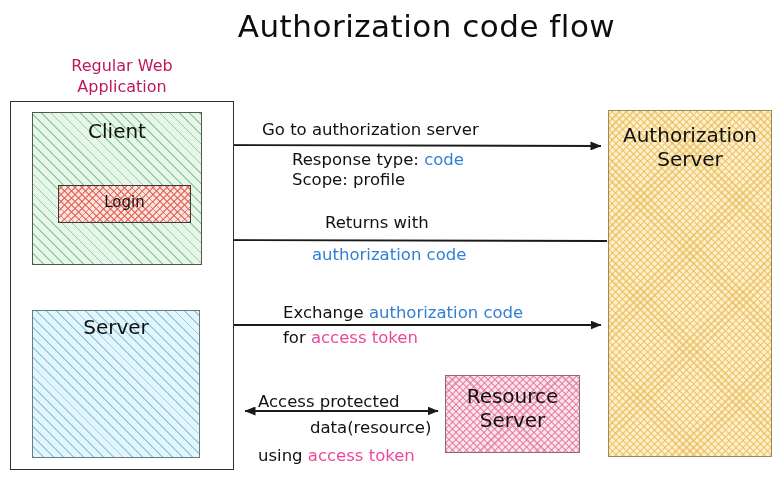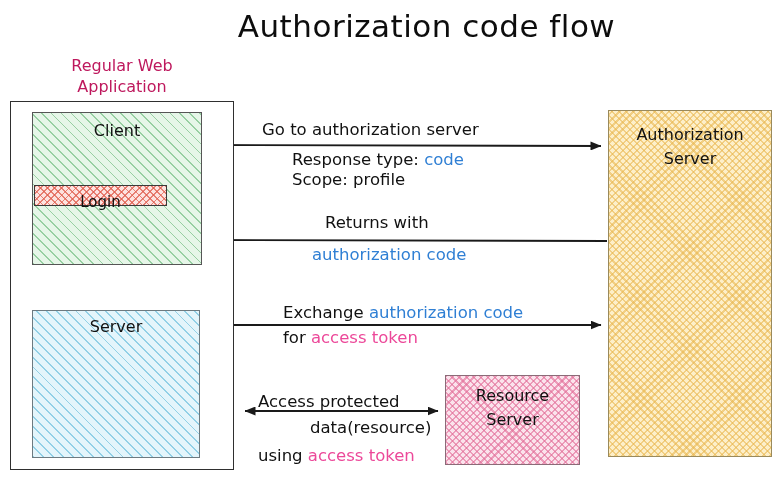--- a/index.html
+++ b/index.html
@@ -37,21 +37,21 @@
 
   
   .box {
     box-sizing: border-box;
     border: 1.6px solid #3b3b3b;
   }
   .box-label {
     position: absolute;
     left: 0; right: 0;
     text-align: center;
-    font-size: 16px;
+    font-size: 20px;
     color: #111;
     line-height: 20px;
   }
 
   #outer-container {
     left: 10px; top: 101px;
     width: 224px; height: 369px;
     border: 1.6px solid #2f2f2f;
     background: #ffffff;
   }
@@ -72,22 +72,22 @@
       45deg,
       rgba(86,176,104,0.55) 0px,
       rgba(86,176,104,0.55) 1.2px,
       rgba(86,176,104,0) 1.2px,
       rgba(86,176,104,0) 7px
     );
   }
   #client-label { top: 8px; }
 
   #login-box {
-    left: 34px; top: 185px;
-    width: 133px; height: 21px;
+    left: 58px; top: 185px;
+    width: 133px; height: 38px;
     border: 1.4px solid #3a3a3a;
     background-color: #fde3e0;
     background-image:
       repeating-linear-gradient(45deg, rgba(224,94,78,0.75) 0 1.3px, rgba(0,0,0,0) 1.3px 5px),
       repeating-linear-gradient(-45deg, rgba(224,94,78,0.75) 0 1.3px, rgba(0,0,0,0) 1.3px 5px);
   }
   #login-label { top: 6px; font-size: 15px; }
 
   #server-box {
     left: 32px; top: 310px;
@@ -110,21 +110,21 @@
     border: 1.5px solid #9a8a5c;
     background-color: #fdefc9;
     background-image:
       repeating-linear-gradient(45deg, rgba(232,181,76,0.55) 0 1.6px, rgba(0,0,0,0) 1.6px 5px),
       repeating-linear-gradient(-45deg, rgba(232,181,76,0.55) 0 1.6px, rgba(0,0,0,0) 1.6px 5px);
   }
   #auth-server-label { top: 12px; line-height: 24px; }
 
   #resource-server-box {
     left: 445px; top: 375px;
-    width: 135px; height: 90px;
+    width: 135px; height: 78px;
     border: 1.5px solid #8b6b78;
     background-color: #fbe3ec;
     background-image:
       repeating-linear-gradient(45deg, rgba(226,109,152,0.6) 0 1.5px, rgba(0,0,0,0) 1.5px 5px),
       repeating-linear-gradient(-45deg, rgba(226,109,152,0.6) 0 1.5px, rgba(0,0,0,0) 1.5px 5px);
   }
   #resource-server-label { top: 8px; line-height: 24px; }
 
   
   .flow-text {

